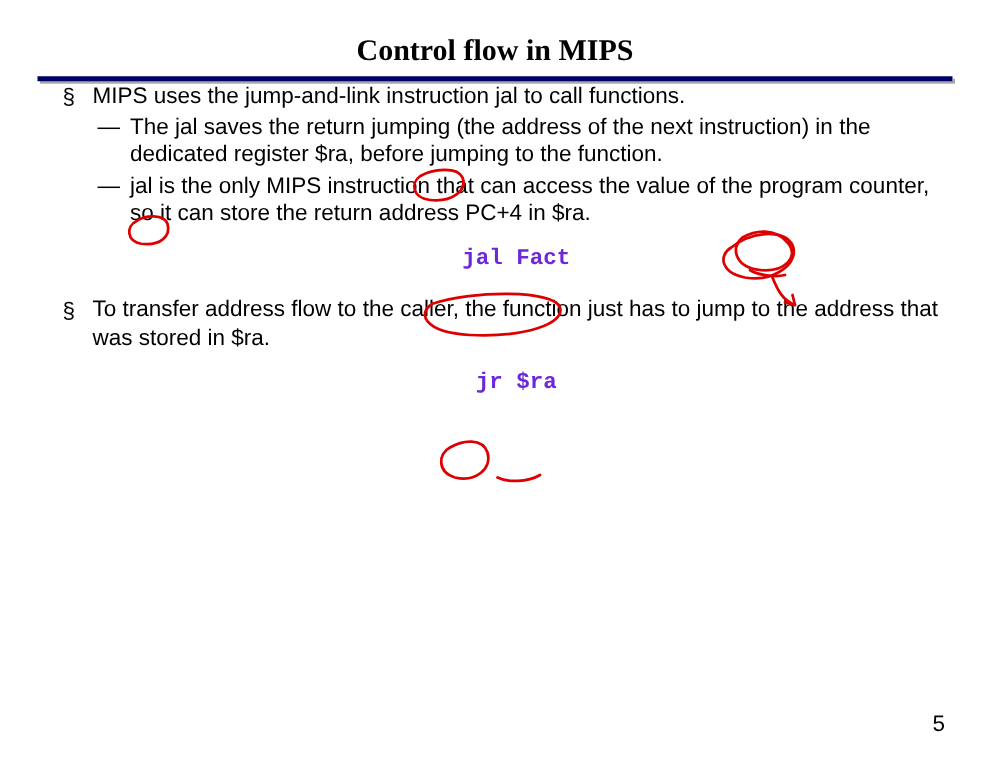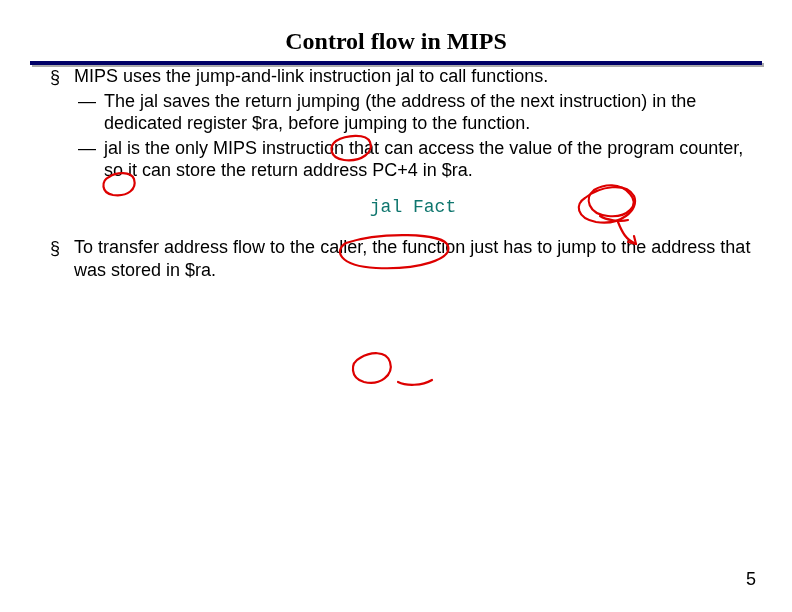--- a/index.html
+++ b/index.html
@@ -69,22 +69,22 @@
   }
   ul.level2 > li::before {
     content: "—";
     position: absolute;
     left: 4px;
     top: 0px;
   }
   .code {
     font-family: "Courier New", monospace;
     font-size: 18px;
-    font-weight: normal;
-    color: #0f766e;
+    font-weight: bold;
+    color: #6d28d9;
     text-align: center;
     margin: 14px 0 18px 0;
   }
   .italic { }
   .pagenum {
     position: absolute;
     right: 36px;
     bottom: 22px;
     font-size: 18px;
   }
@@ -115,20 +115,21 @@
           </li>
           <li>
             <span>jal is the only MIPS instruction that can access the value of the program counter, so it can store the return address PC+4 in $ra.</span>
           </li>
         </ul>
         <div class="code">jal Fact</div>
       </li>
 
       <li>
         <span>To transfer address </span><span class="italic">flow</span><span> to the caller, the function just has to jump to the address that was stored in $ra.</span>
+        <div class="code">jr $ra</div>
       </li>
 
     </ul>
   </div>
 
   <div class="pagenum">5</div>
 
   <svg class="annot-layer" width="792" height="612" viewBox="0 0 792 612">
     <g stroke="#d00" stroke-width="2.2" fill="none" stroke-linecap="round" stroke-linejoin="round">
 

